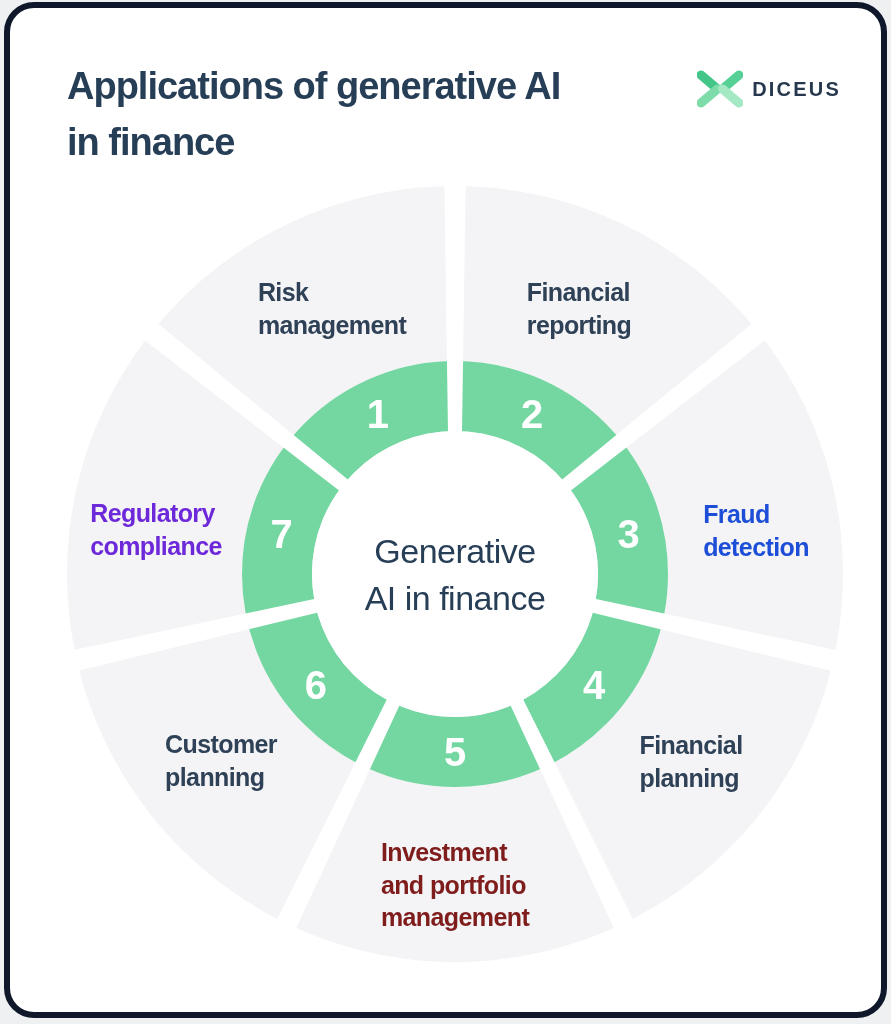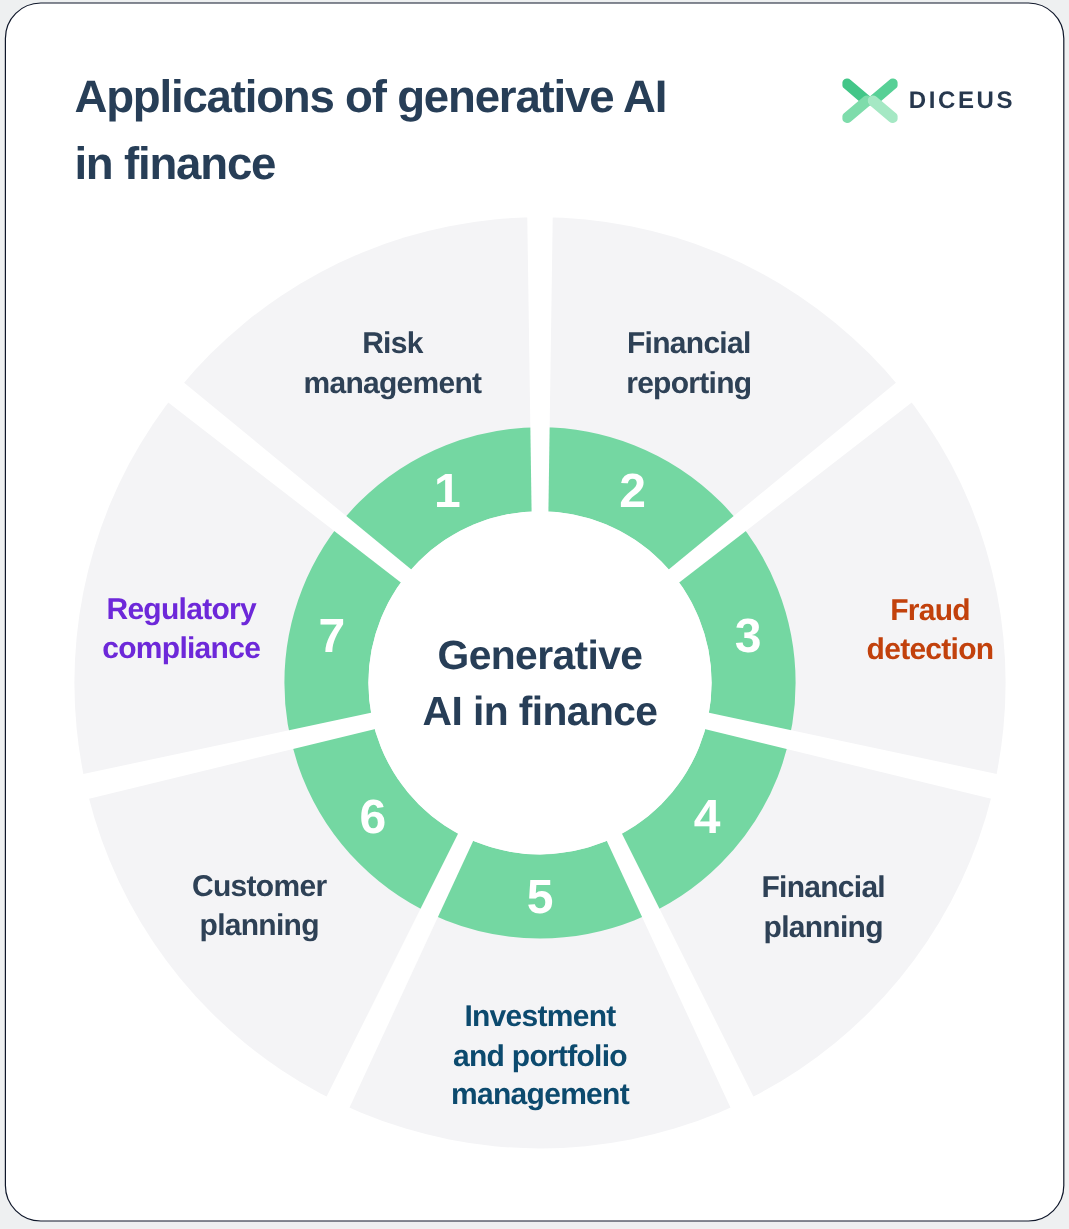--- a/index.html
+++ b/index.html
@@ -8,21 +8,21 @@
     width: 891px;
     height: 1024px;
     background: #eef0f1;
     font-family: "Liberation Sans", sans-serif;
     overflow: hidden;
   }
   .card {
     position: absolute;
     left: 4px; right: 4px; top: 2px; bottom: 6px;
     background: #ffffff;
-    border: 1px solid #0f172a;
+    border: 6px solid #0f172a;
     border-radius: 30px;
     overflow: hidden;
   }
   .page-title {
     position: absolute;
     left: 57px;
     top: 50px;
     margin: 0;
     font-size: 38px;
     line-height: 1.48;
@@ -55,29 +55,29 @@
   }
   .seg-label {
     position: absolute;
     transform: translate(-50%, -50%);
     font-size: 25px;
     font-weight: 700;
     line-height: 1.3;
     letter-spacing: -0.6px;
     color: #2e4156;
     white-space: pre-line;
-    text-align: center;
+    text-align: left;
   }
   .center-label {
     position: absolute;
     left: 445px;
     top: 567px;
     transform: translate(-50%, -50%);
     font-size: 34px;
-    font-weight: 700;
+    font-weight: 400;
     line-height: 1.38;
     letter-spacing: -0.5px;
     color: #273e57;
     white-space: pre-line;
     text-align: center;
   }
 </style>
 </head>
 <body>
 
@@ -114,25 +114,25 @@
         <text x="584.2" y="677.0" dy="0.35em" text-anchor="middle" font-size="40" font-weight="bold" font-family="Liberation Sans, sans-serif" fill="#ffffff">4</text>
         <text x="445.0" y="744.0" dy="0.35em" text-anchor="middle" font-size="40" font-weight="bold" font-family="Liberation Sans, sans-serif" fill="#ffffff">5</text>
         <text x="305.8" y="677.0" dy="0.35em" text-anchor="middle" font-size="40" font-weight="bold" font-family="Liberation Sans, sans-serif" fill="#ffffff">6</text>
         <text x="271.5" y="526.4" dy="0.35em" text-anchor="middle" font-size="40" font-weight="bold" font-family="Liberation Sans, sans-serif" fill="#ffffff">7</text>
       </svg>
     <div id="labels">
         <div class="seg-label" style="left: 322px; top: 300px; color: rgb(46, 65, 86);">Risk
 management</div>
         <div class="seg-label" style="left: 569px; top: 300px; color: rgb(46, 65, 86);">Financial
 reporting</div>
-        <div class="seg-label" style="left: 770px; top: 522px; color: #c2410c;">Fraud
+        <div class="seg-label" style="left: 746px; top: 522px; color: #1d4ed8;">Fraud
 detection</div>
         <div class="seg-label" style="left: 681px; top: 753px; color: rgb(46, 65, 86);">Financial
 planning</div>
-        <div class="seg-label" style="left: 445px; top: 877px; color: #0c4a6e;">Investment
+        <div class="seg-label" style="left: 445px; top: 877px; color: #7f1d1d;">Investment
 and portfolio
 management</div>
         <div class="seg-label" style="left: 211px; top: 752px; color: rgb(46, 65, 86);">Customer
 planning</div>
         <div class="seg-label" style="left: 146px; top: 521px; color: #6d28d9;">Regulatory
 compliance</div>
       </div>
     <div class="center-label">Generative
 AI in finance</div>
   </div>

